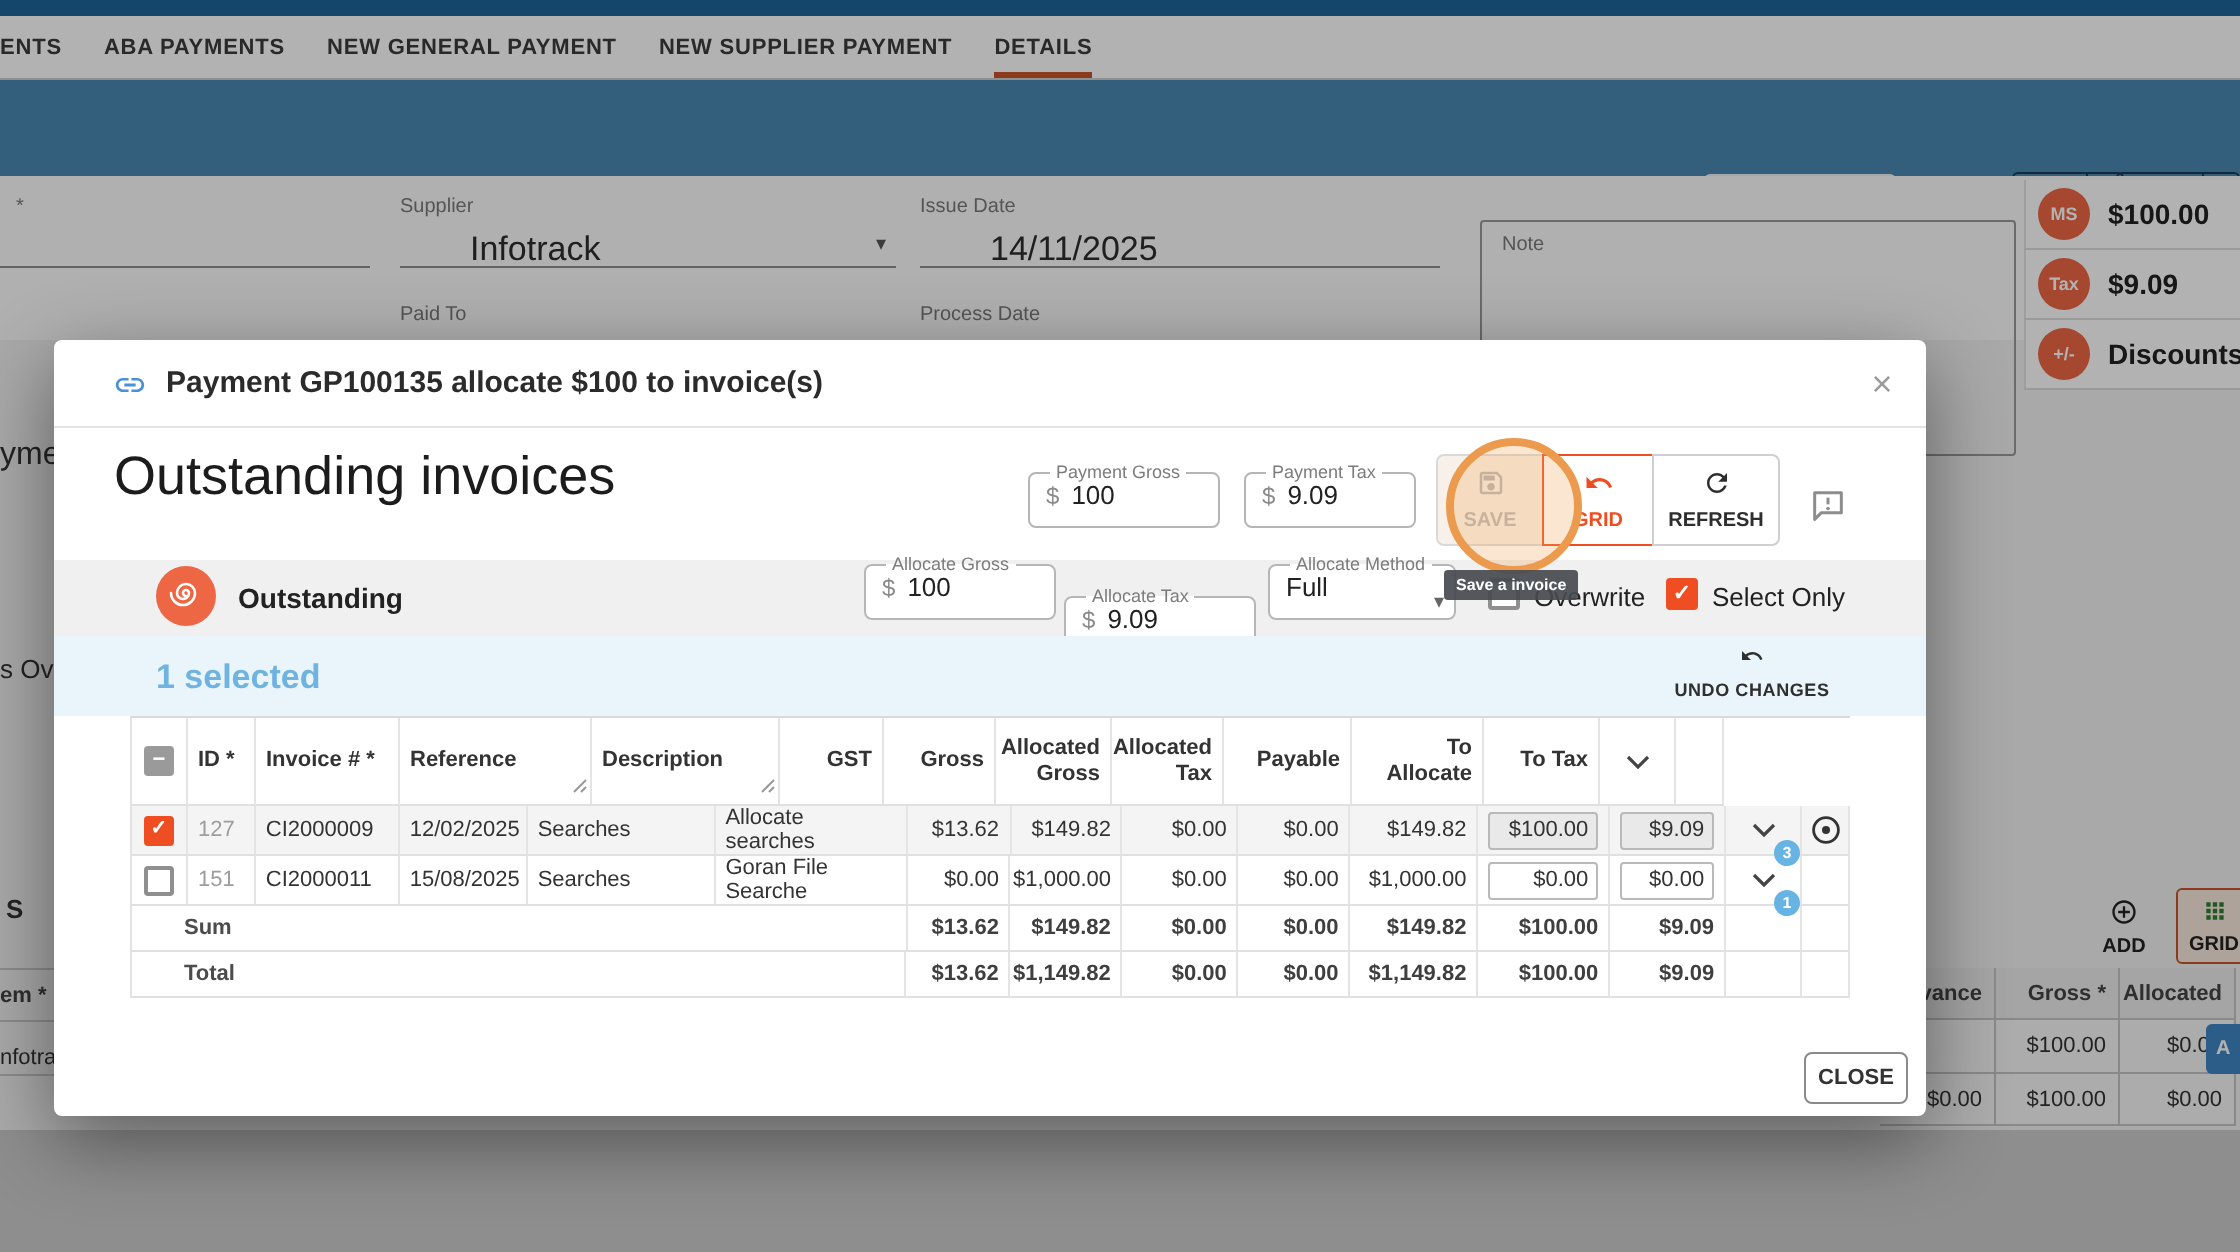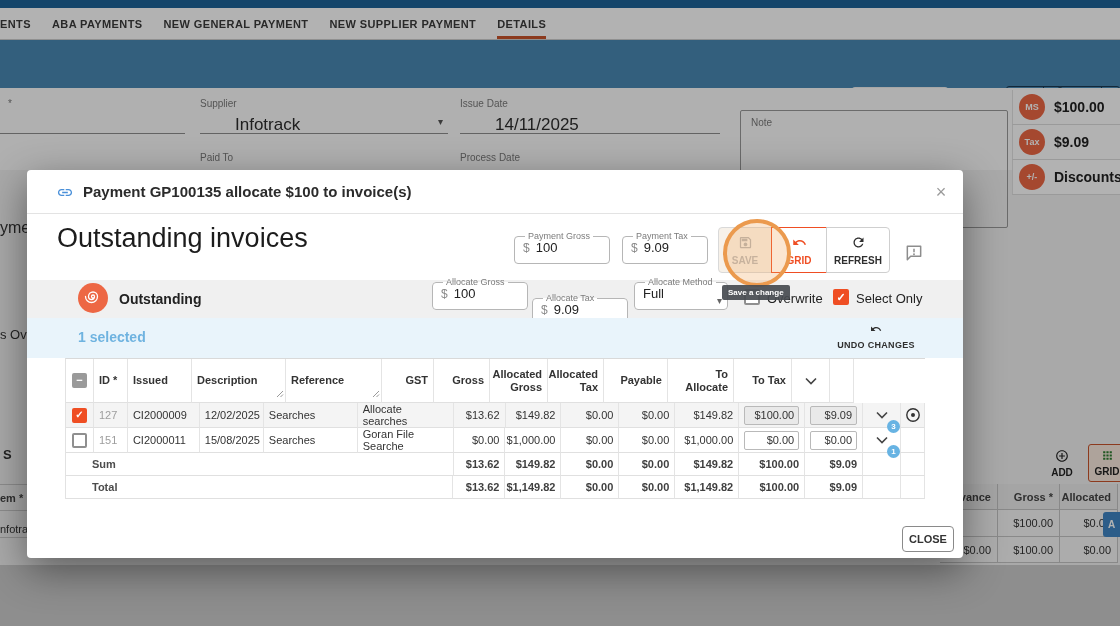--- a/index.html
+++ b/index.html
@@ -69,21 +69,21 @@
 
   .graystrip { position:absolute; left:0; top:110px; width:936px; height:38px; background:#f0f0f0; }
   .bluestrip { position:absolute; left:0; top:148px; width:936px; height:40px; background:#e9f4fb; }
   .sectionbadge { position:absolute; left:51px; top:113px; width:30px; height:30px; border-radius:50%; background:#ed6744; display:flex; align-items:center; justify-content:center; }
   .sectionname { position:absolute; left:92px; top:121px; font-size:14px; font-weight:700; color:#222; }
   .chklabel { font-size:13px; color:#222; }
   .chk { width:16px; height:16px; border:2px solid #8f8f8f; border-radius:2px; background:#fff; display:flex; align-items:center; justify-content:center; }
   .chk.checked { background:#ef4e23; border-color:#ef4e23; }
   .chk.indet { background:#9a9a9a; border-color:#9a9a9a; width:15px; height:15px; }
   .chkmark { color:#fff; font-size:11px; font-weight:700; line-height:1; }
-  .selcount { position:absolute; left:51px; top:159px; font-size:14px; font-weight:600; color:#6fb3e0; }
+  .selcount { position:absolute; left:51px; top:159px; font-size:17px; font-weight:600; color:#6fb3e0; }
   .undochanges { position:absolute; left:800px; top:151px; width:98px; display:flex; flex-direction:column; align-items:center; gap:1px; }
   .undochanges .lbl { font-size:9px; font-weight:700; color:#2f2f2f; letter-spacing:.3px; }
 
   
   .tbl { position:absolute; left:38px; top:188px; width:860px; border-left:1px solid #e2e2e2; border-top:1px solid #d9d9d9; font-size:11px; color:#333; }
   .trow { display:flex; }
   .th, .td { border-right:1px solid #e4e4e4; border-bottom:1px solid #e0e0e0; display:flex; align-items:center; padding:0 5px; position:relative; }
   .th { height:44px; font-weight:700; line-height:13px; }
   .td { height:25px; }
   .num { justify-content:flex-end; text-align:right; }
@@ -350,29 +350,29 @@
     </div>
 
     <div class="tbl">
       <div class="trow">
         <div class="th c-cb">
             <span class="chk indet">
               <span class="chkmark">−</span>
             </span>
           </div>
         <div class="th c-id">ID *</div>
-        <div class="th c-iss">Issued</div>
-        <div class="th c-desc">
-            <span>Description</span>
+        <div class="th c-inv">Invoice # *</div>
+        <div class="th c-ref">
+            <span>Reference</span>
           <span class="rhandle"><svg width="8" height="8">
                 <path d="M7 1 L1 7 M7 4.5 L4.5 7" stroke="#999" stroke-width="1" fill="none"></path>
               </svg></span>
         </div>
-        <div class="th c-ref">
-            <span>Reference</span>
+        <div class="th c-desc">
+            <span>Description</span>
           <span class="rhandle"><svg width="8" height="8">
                 <path d="M7 1 L1 7 M7 4.5 L4.5 7" stroke="#999" stroke-width="1" fill="none"></path>
               </svg></span>
         </div>
         <div class="th c-gst num">GST</div>
         <div class="th c-gross num">Gross</div>
         <div class="th c-ag num">Allocated Gross</div>
         <div class="th c-at num">Allocated Tax</div>
         <div class="th c-pay num">Payable</div>
         <div class="th c-toal num">To Allocate</div>
@@ -474,15 +474,15 @@
         <div class="td sumv c-totax num">$9.09</div>
         <div class="td sumv c-chev"></div>
         <div class="td sumv c-tgt"></div>
       </div>
     </div>
 
     <div class="closebtn">CLOSE</div>
   </div>
 
   <div class="abs clickcircle"></div>
-  <div class="abs tooltip">Save a change</div>
+  <div class="abs tooltip">Save a invoice</div>
 
 </div>
 
 </body></html>

